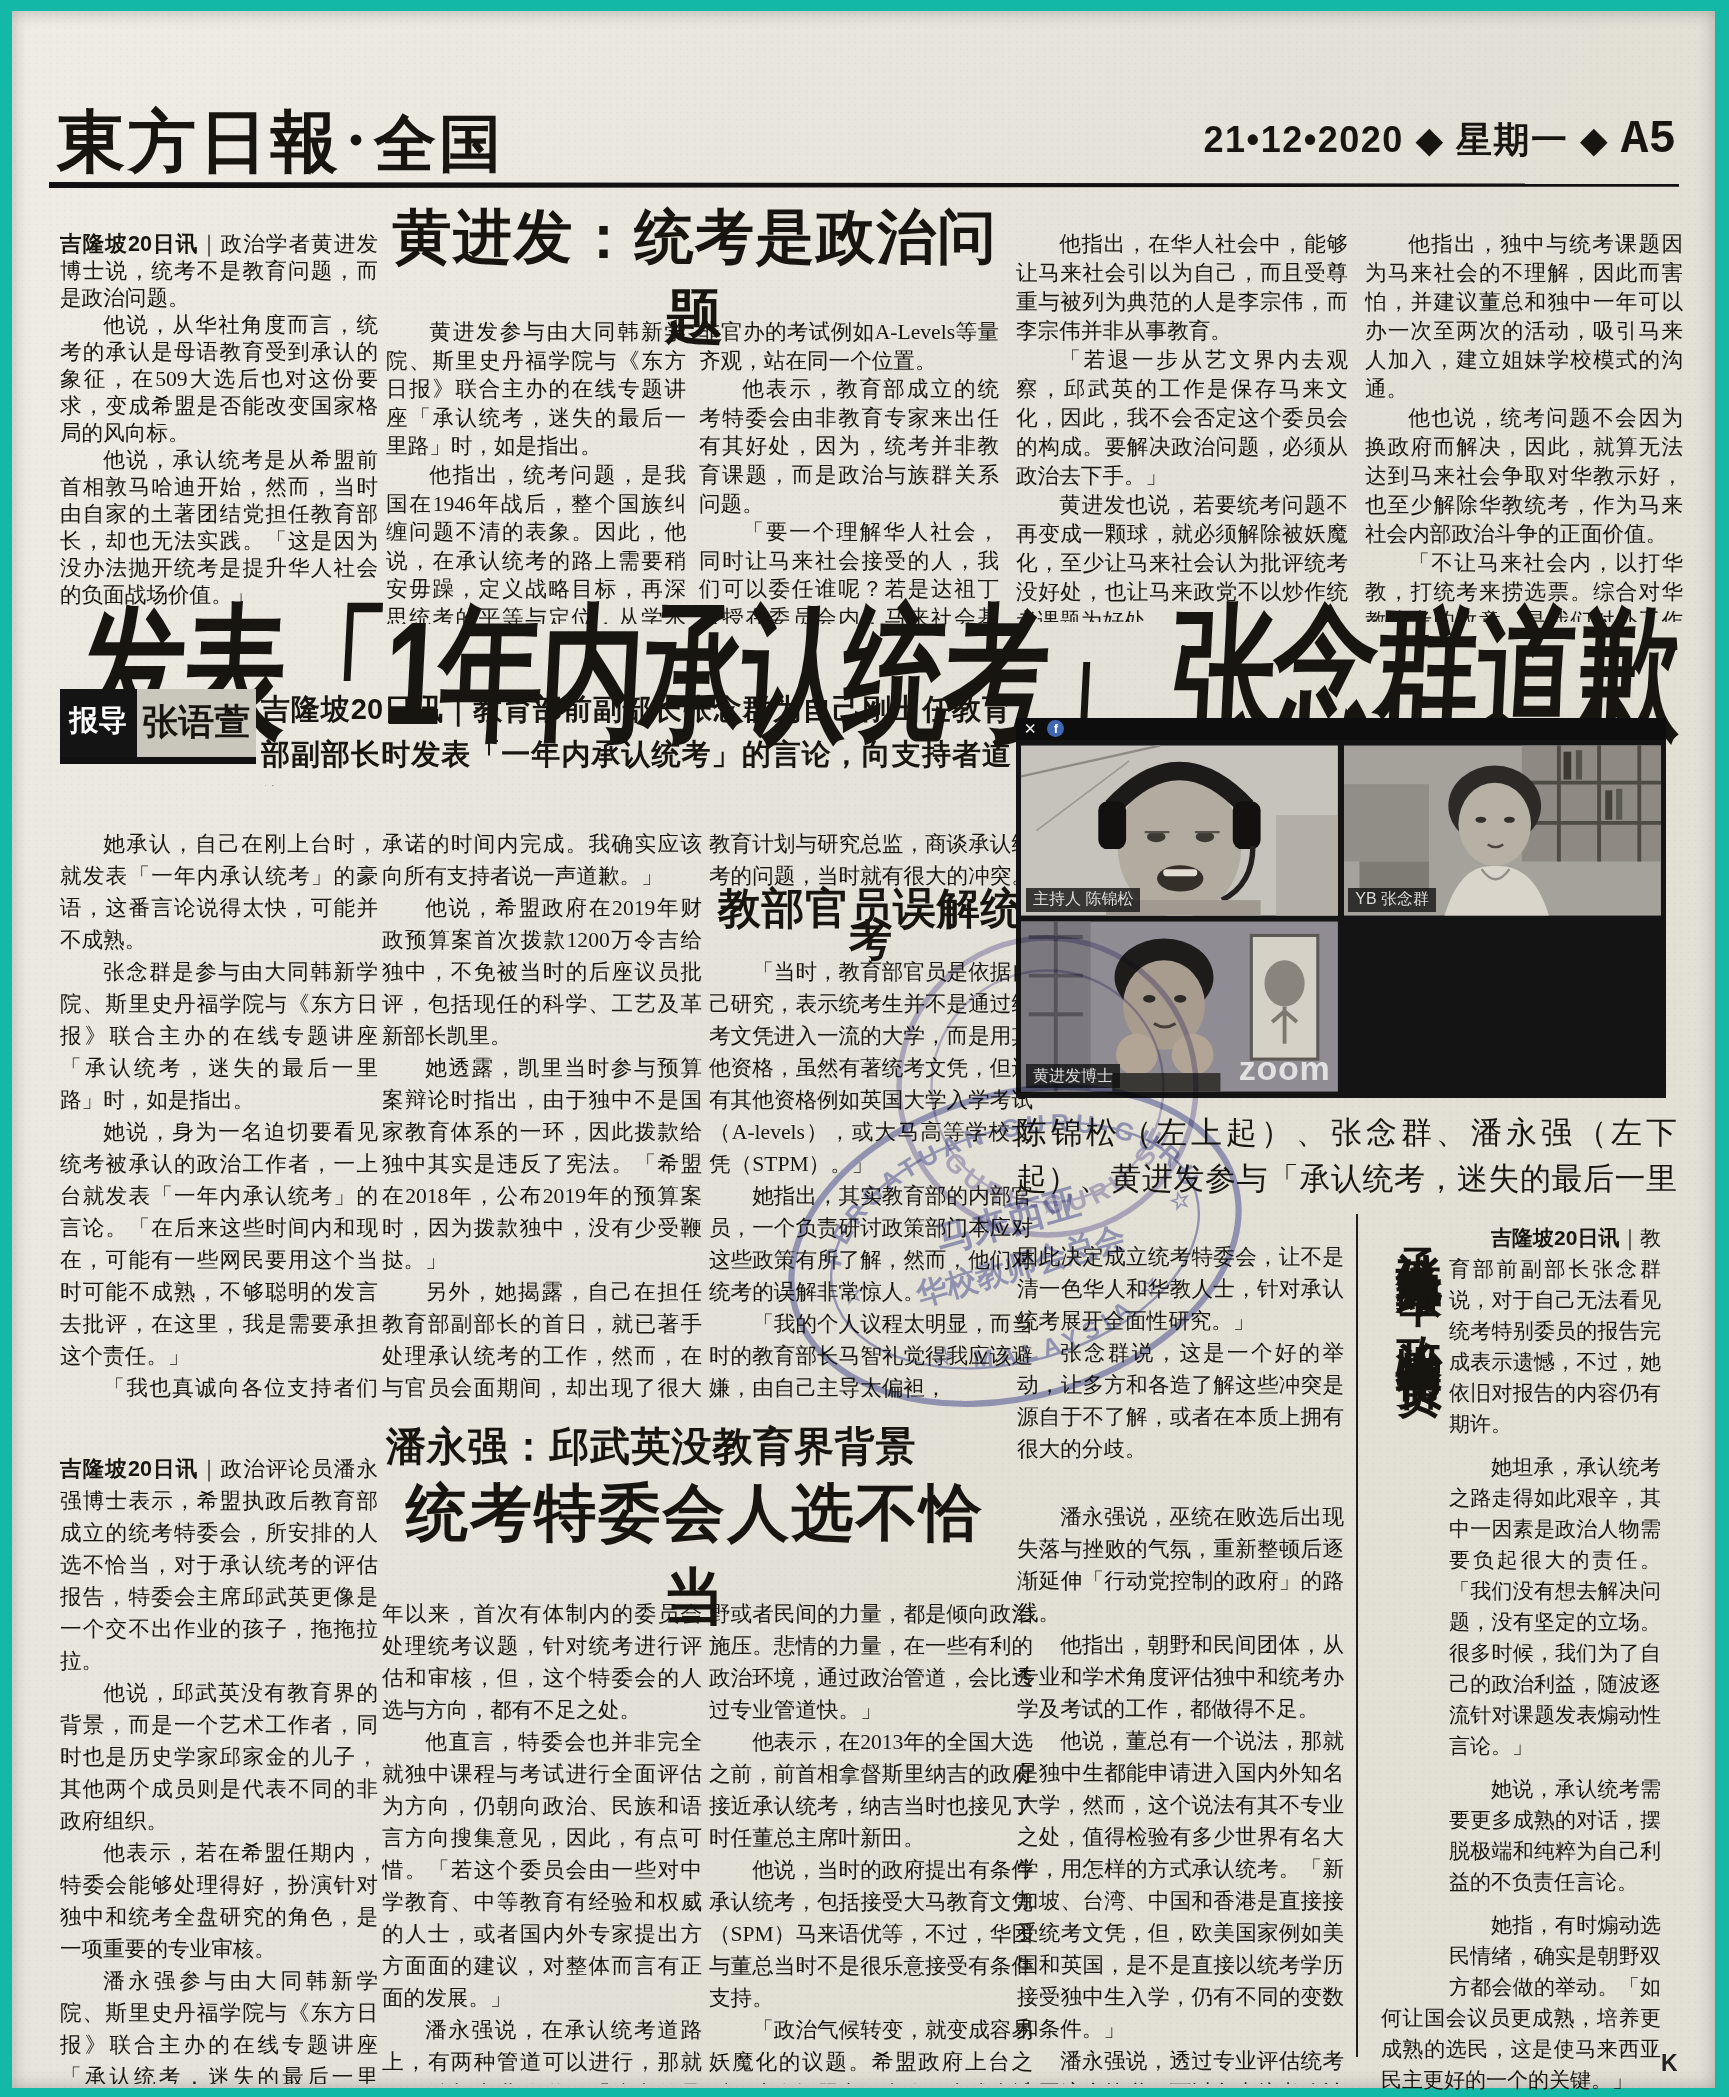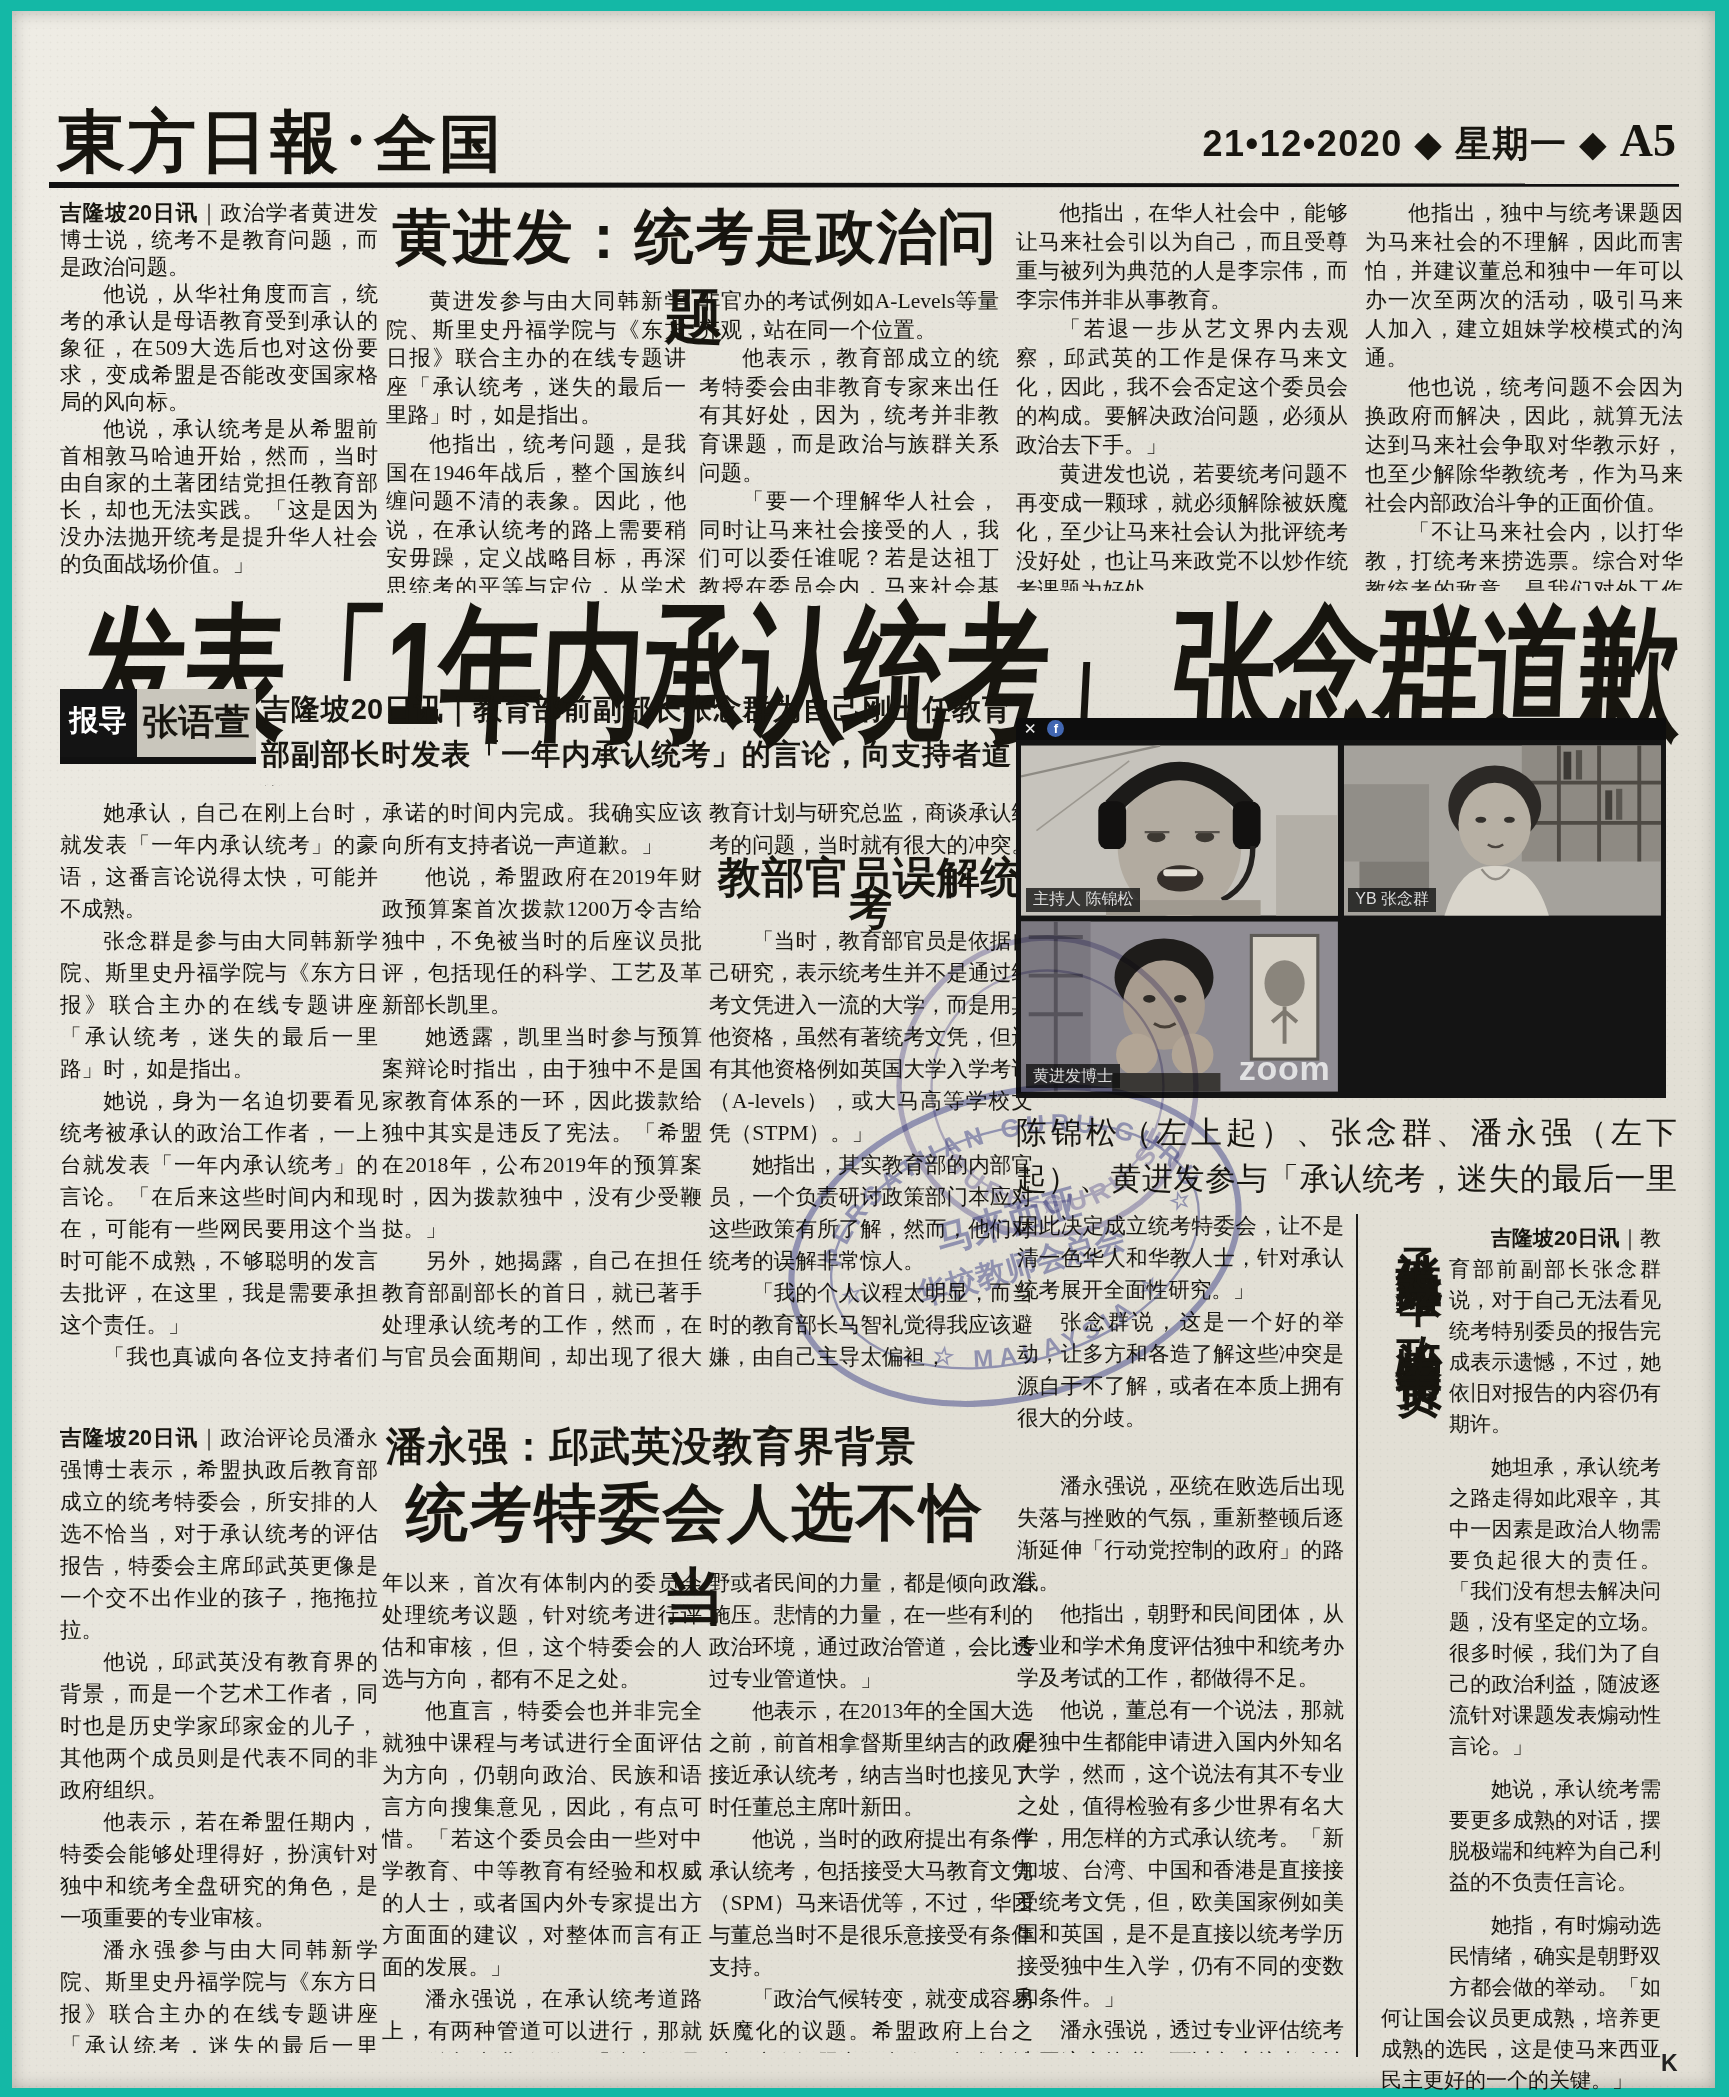--- a/index.html
+++ b/index.html
@@ -9,25 +9,25 @@
          background-image:radial-gradient(rgba(60,55,40,.05) 0.8px,transparent 1.1px),
                           linear-gradient(115deg,rgba(255,255,255,.25),rgba(0,0,0,.03) 60%);
          background-size:7px 7px,100% 100%;box-shadow:0 0 17px rgba(0,0,0,.25) inset;}
   .sans{font-family:"Liberation Sans","DejaVu Sans",sans-serif;}
   .abs{position:absolute;}
   
   .mast-logo{left:57px;top:97px;font-size:68px;font-weight:900;letter-spacing:3.1px;}
   .mast-logo .sec{font-size:62px;}
   .mast-logo .dot{font-size:40px;vertical-align:10.8px;padding:0 7.7px;}
   .mast-date{right:54px;top:114px;font-size:36px;font-weight:700;letter-spacing:1.5px;}
-  .mast-date .pageno{font-size:46px;font-weight:900;letter-spacing:0;font-family:Liberation Serif, serif;}
+  .mast-date .pageno{font-size:46px;font-weight:900;letter-spacing:0;font-family:Liberation Mono, monospace;}
   .mast-rule{left:49px;top:182px;width:1630px;height:6.2px;background:#111;
              clip-path:polygon(0 0,100% 25%,100% 75%,0 100%);}
   
-  .txt{font-size:21.6px;line-height:31px;text-align:justify;overflow:hidden;}
+  .txt{font-size:21.6px;line-height:31px;text-align:justify;overflow:hidden;margin-top:31px;}
   .txt p{margin:0;text-indent:2em;}
   .txt p.ni{text-indent:0;}
   .txt p.gap{margin-top:36px;}
   .txt .dl{font-weight:900;font-family:"Liberation Sans",sans-serif;}
   
   .col-a{left:60px;top:199px;width:318px;height:392px;line-height:27px;}
   .h2-top{left:386px;top:198px;width:618px;height:80px;font-size:59px;font-weight:900;
           text-align:center;letter-spacing:1.5px;}
   .col-b1{left:386px;top:287px;width:300px;height:306px;line-height:28.6px;}
   .col-b2{left:699px;top:287px;width:300px;height:306px;line-height:28.6px;}

